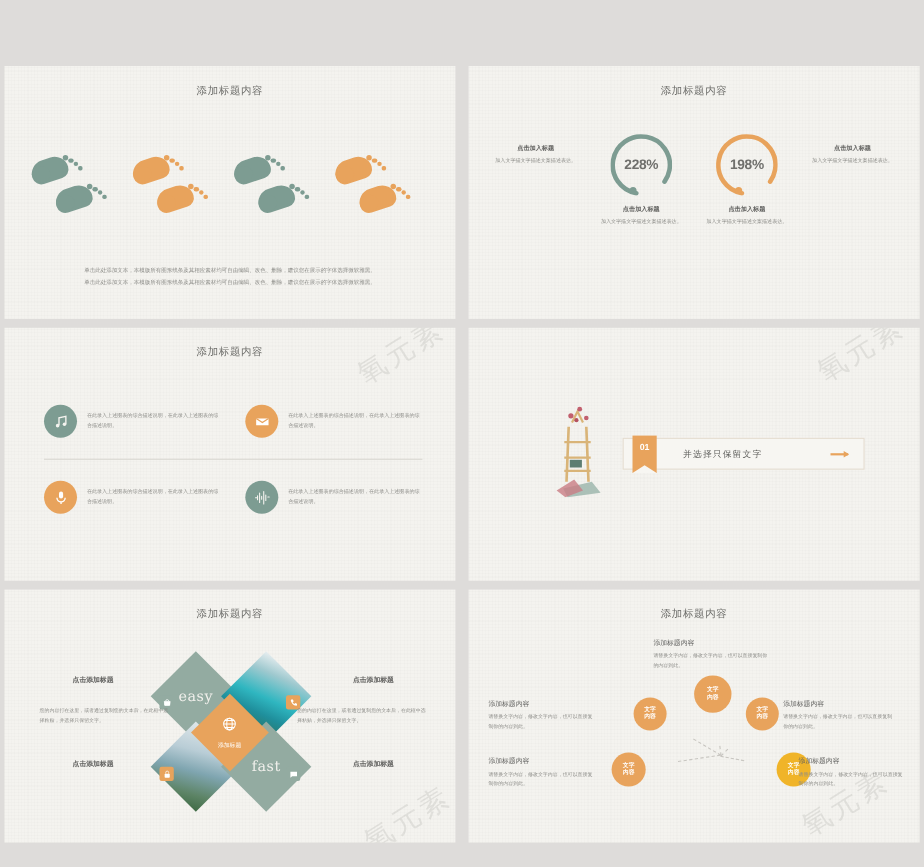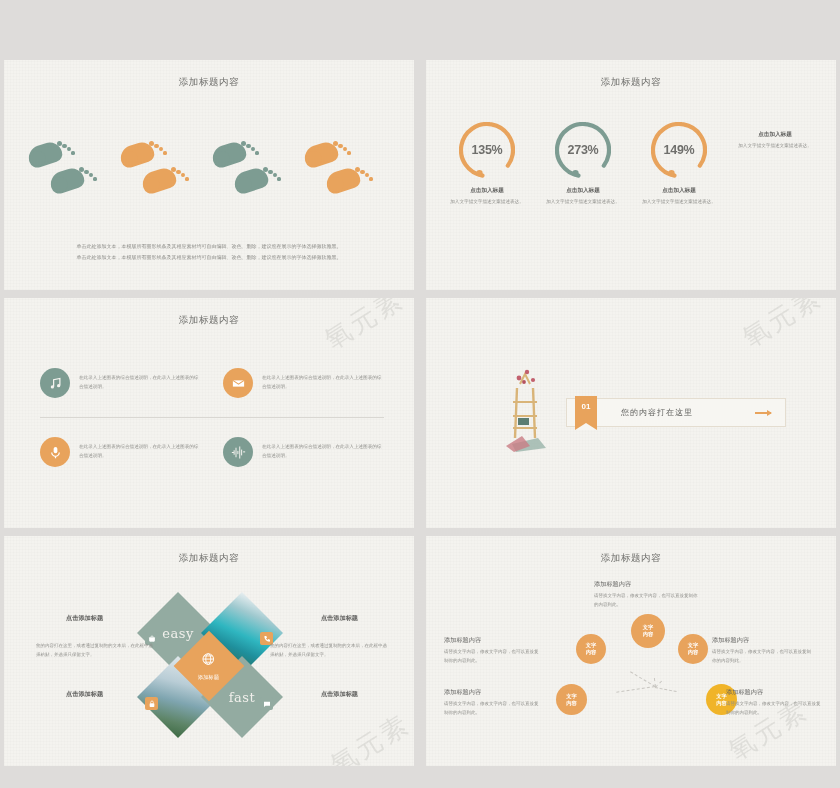--- a/index.html
+++ b/index.html
@@ -216,48 +216,41 @@
     <div class="cap">
       <div>单击此处添加文本，本模版所有图形线条及其相应素材均可自由编辑、改色、删除，建议您在展示的字体选择微软雅黑。</div>
       <div>单击此处添加文本，本模版所有图形线条及其相应素材均可自由编辑、改色、删除，建议您在展示的字体选择微软雅黑。</div>
     </div>
   </div>
 
   <div class="slide">
     <div class="s-title">添加标题内容</div>
     <div class="donuts" id="donuts">
         <div class="dcol">
-          <div class="ring">
-            <svg width="56" height="56" viewBox="0 0 56 56">
-              <circle cx="28" cy="28" r="26" fill="none" stroke="#e8a35c" stroke-width="4.2" stroke-linecap="round" stroke-dasharray="133.9575107490688 29.405307237600464" transform="rotate(100 28 28)"></circle>
-              <circle cx="20.5" cy="51.2" r="3.2" fill="#e8a35c"></circle>
-            </svg>
-            <div class="ringval">135%</div>
-          </div>
           <div class="dh">点击加入标题</div>
           <div class="dp">加入文字描文字描述文案描述表达。</div>
         </div>
         <div class="dcol">
           <div class="ring">
             <svg width="56" height="56" viewBox="0 0 56 56">
               <circle cx="28" cy="28" r="26" fill="none" stroke="#7d9c92" stroke-width="4.2" stroke-linecap="round" stroke-dasharray="133.9575107490688 29.405307237600464" transform="rotate(100 28 28)"></circle>
               <circle cx="20.5" cy="51.2" r="3.2" fill="#7d9c92"></circle>
             </svg>
-            <div class="ringval">273%</div>
+            <div class="ringval">228%</div>
           </div>
           <div class="dh">点击加入标题</div>
           <div class="dp">加入文字描文字描述文案描述表达。</div>
         </div>
         <div class="dcol">
           <div class="ring">
             <svg width="56" height="56" viewBox="0 0 56 56">
               <circle cx="28" cy="28" r="26" fill="none" stroke="#e8a35c" stroke-width="4.2" stroke-linecap="round" stroke-dasharray="133.9575107490688 29.405307237600464" transform="rotate(100 28 28)"></circle>
               <circle cx="20.5" cy="51.2" r="3.2" fill="#e8a35c"></circle>
             </svg>
-            <div class="ringval">149%</div>
+            <div class="ringval">198%</div>
           </div>
           <div class="dh">点击加入标题</div>
           <div class="dp">加入文字描文字描述文案描述表达。</div>
         </div>
         <div class="dcol">
           <div class="dh">点击加入标题</div>
           <div class="dp">加入文字描文字描述文案描述表达。</div>
         </div>
       </div>
   </div>
@@ -321,21 +314,21 @@
         <rect x="18" y="52" width="11" height="7" fill="#5c7d72"></rect>
         <path d="M20 18 L25 8 L30 18" stroke="#d9b478" stroke-width="2" fill="none"></path>
         <circle cx="19" cy="12" r="2.4" fill="#c2606e"></circle>
           <circle cx="27" cy="6" r="2.2" fill="#c2606e"></circle>
         <circle cx="33" cy="14" r="2.1" fill="#c2606e"></circle>
           <circle cx="24" cy="16" r="1.9" fill="#b5525f"></circle>
       </svg>
     </div>
     <div class="bar">
       <div class="ribbon">01</div>
-      <div class="bartxt">您的内容打在这里</div>
+      <div class="bartxt">并选择只保留文字</div>
       <div class="arrow"></div>
     </div>
   </div>
 
   <div class="slide">
     <div class="s-title">添加标题内容</div>
     <div class="wm" style="right:0px;bottom:4px;">氧元素</div>
     <div class="dia">
       <div class="dwrap">
 

